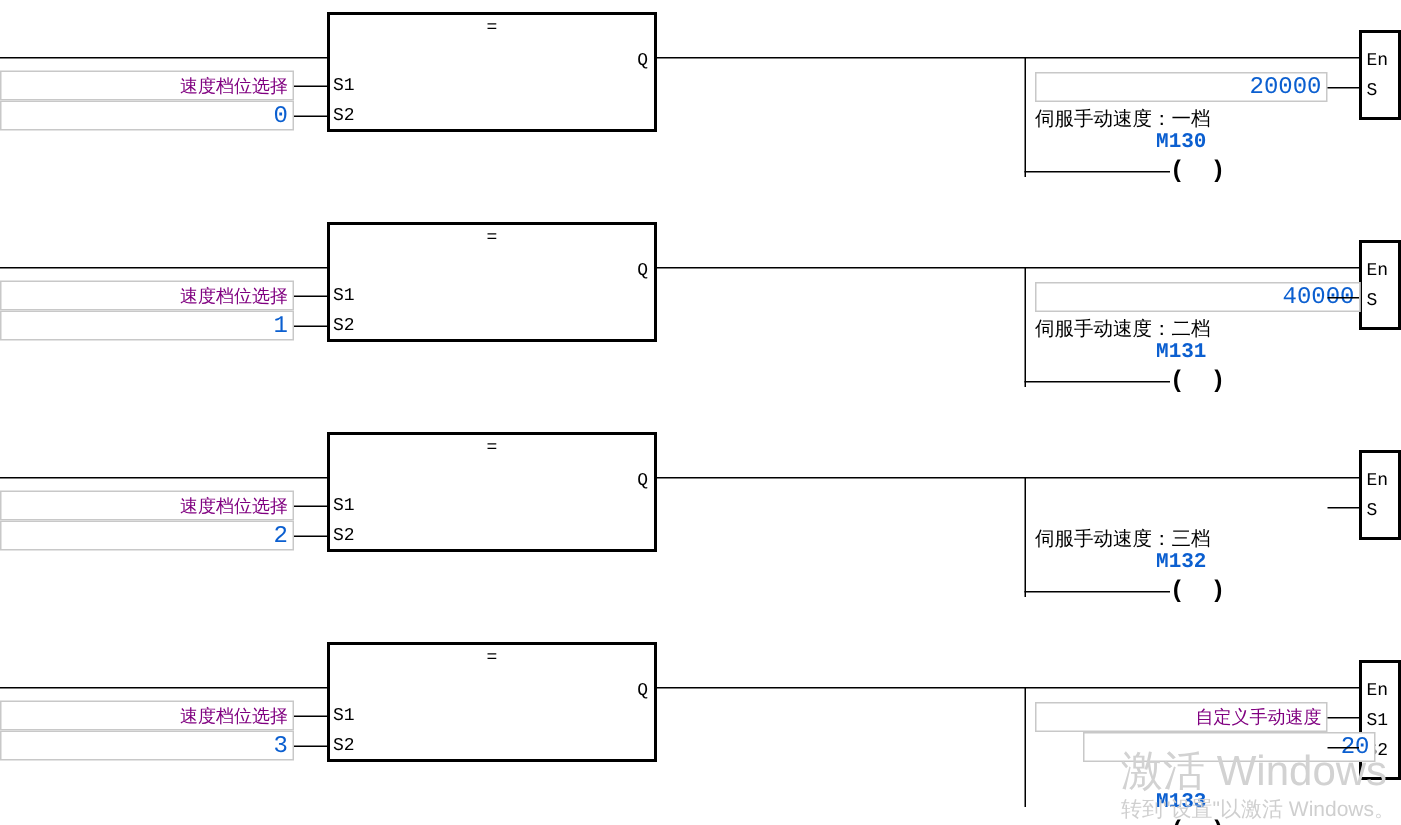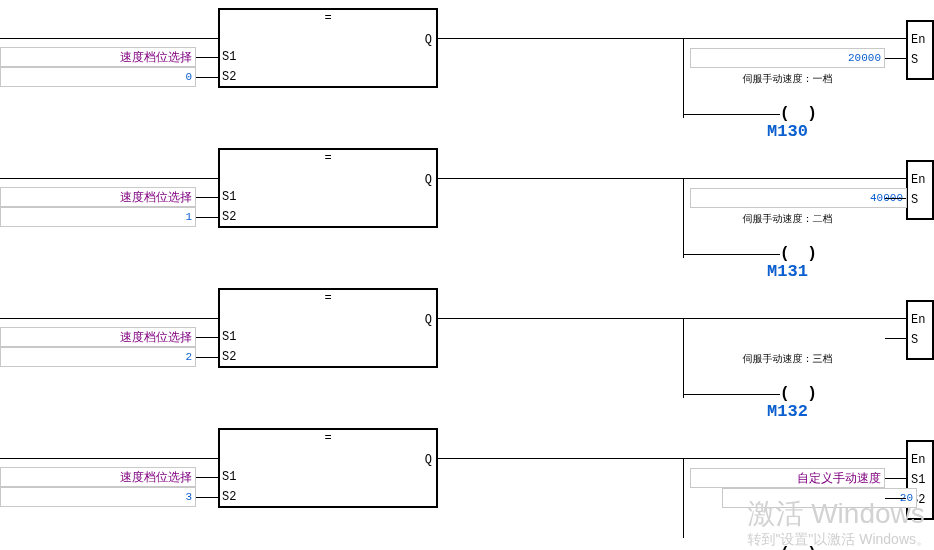--- a/index.html
+++ b/index.html
@@ -91,52 +91,51 @@
     padding-right: 3px;
     font-size: 12px;
     line-height: 12px;
     overflow: hidden;
     white-space: nowrap;
   }
   .field.sym { color: #800080; }
   .field.num {
     color: #0b5fd0;
     font-family: "Liberation Mono", monospace;
-    font-size: 11px;
+    font-size: 16px;
   }
 
   
   .coil {
     position: absolute;
     font-family: "Liberation Mono", monospace;
     font-size: 16px;
     font-weight: bold;
     color: #000000;
     letter-spacing: 4px;
     line-height: 16px;
     white-space: nowrap;
   }
   .coil-comment {
     position: absolute;
-    font-size: 10px;
+    font-size: 13px;
     color: #000000;
     line-height: 14px;
     white-space: nowrap;
-    text-align: center;
+    text-align: left;
   }
   .coil-addr {
     position: absolute;
     font-family: "Liberation Mono", monospace;
-    font-size: 17px;
+    font-size: 14px;
     font-weight: bold;
     color: #0b5fd0;
     line-height: 14px;
     white-space: nowrap;
     text-align: center;
-    margin-top: 37px;
   }
 
   
   #watermark {
     position: absolute;
     right: 4px;
     bottom: 2px;
     text-align: left;
     pointer-events: none;
     user-select: none;

